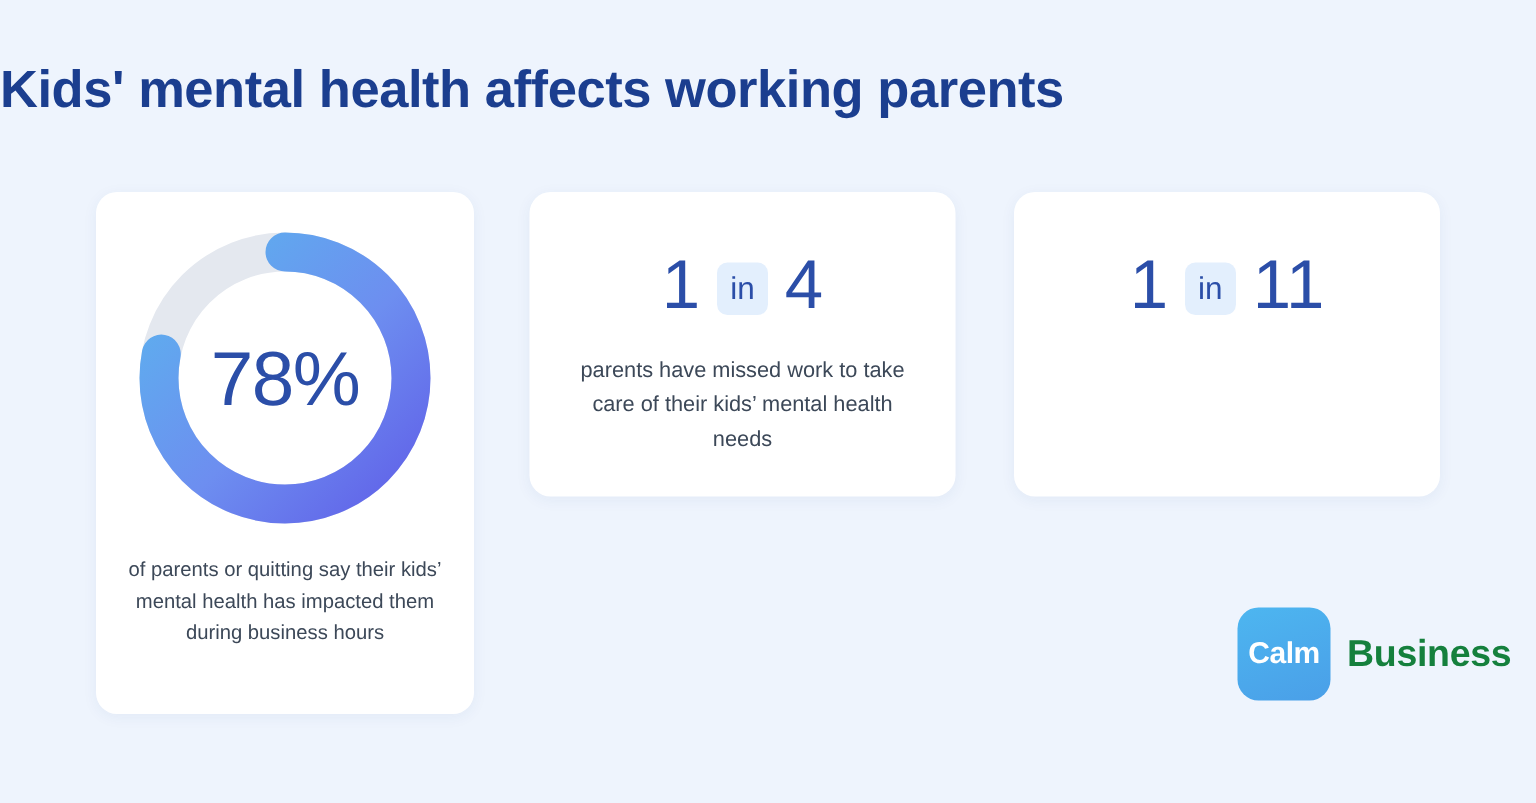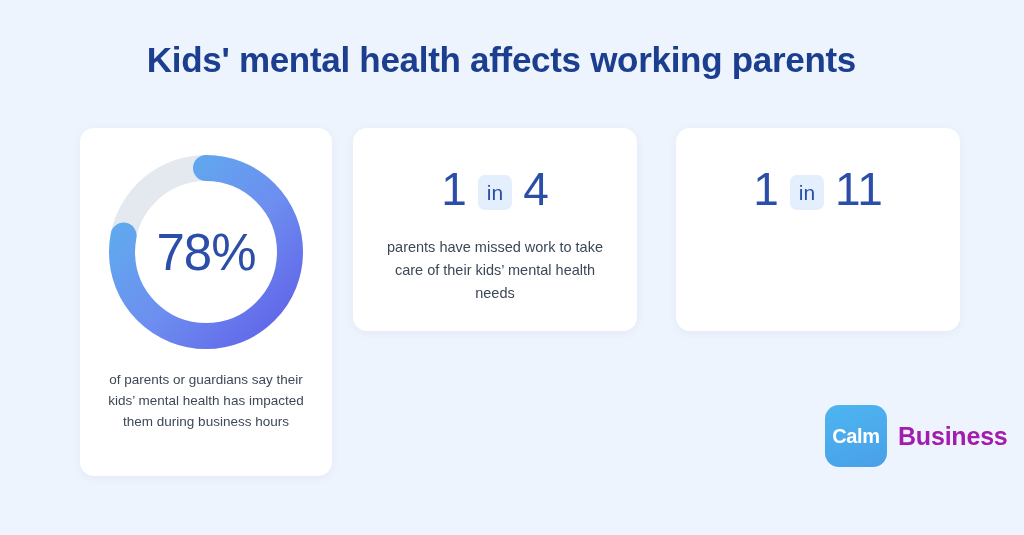--- a/index.html
+++ b/index.html
@@ -17,40 +17,39 @@
   .page {
     position: relative;
     width: 1024px;
     height: 535px;
   }
   .title {
     position: absolute;
     top: 40px;
     left: 0;
     width: 856px;
-    text-align: right;
+    text-align: left;
     font-size: 35px;
     font-weight: bold;
     color: #1b3e8f;
     letter-spacing: -0.3px;
   }
 
   
   .card {
     position: absolute;
     background: #ffffff;
     border-radius: 14px;
     box-shadow: 0 2px 10px rgba(40, 70, 140, 0.06);
   }
   #card-donut {
     left: 64px;
     top: 128px;
     width: 252px;
     height: 348px;
-    margin-left: 16px;
   }
   #card-stat-1 {
     left: 353px;
     top: 128px;
     width: 284px;
     height: 203px;
   }
   #card-stat-2 {
     left: 676px;
     top: 128px;
@@ -161,21 +160,21 @@
     align-items: center;
     justify-content: center;
   }
   .logo-mark-text {
     color: #ffffff;
     font-size: 20px;
     font-weight: bold;
     letter-spacing: -0.3px;
   }
   .logo-word {
-    color: #a21caf;
+    color: #15803d;
     font-size: 25px;
     font-weight: bold;
     letter-spacing: -0.2px;
   }
 </style>
 </head>
 <body>
 
 <div class="page">
 
@@ -189,21 +188,21 @@
             <stop offset="0%" stop-color="#5bb4ee"></stop>
             <stop offset="55%" stop-color="#6d8ef0"></stop>
             <stop offset="100%" stop-color="#6060e8"></stop>
           </linearGradient>
         </defs>
         <circle cx="106" cy="106" r="84" fill="none" stroke="#e4e8ef" stroke-width="26"></circle>
         <circle cx="106" cy="106" r="84" fill="none" stroke="url(#donutGrad)" stroke-width="26" stroke-linecap="round" stroke-dasharray="411.7 116.1" transform="rotate(-90 106 106)"></circle>
       </svg>
       <div class="donut-label">78%</div>
     </div>
-    <div class="donut-caption">of parents or guardians say their kids’ mental health has impacted them during business hours</div>
+    <div class="donut-caption">of parents or quitting say their kids’ mental health has impacted them during business hours</div>
   </div>
 
   <div class="card" id="card-stat-1">
     <div class="ratio-row">
       <span class="ratio-num">1</span>
       <span class="ratio-in">in</span>
       <span class="ratio-num">4</span>
     </div>
     <div class="stat-caption">parents have missed work to take care of their kids’ mental health needs</div>
   </div>

